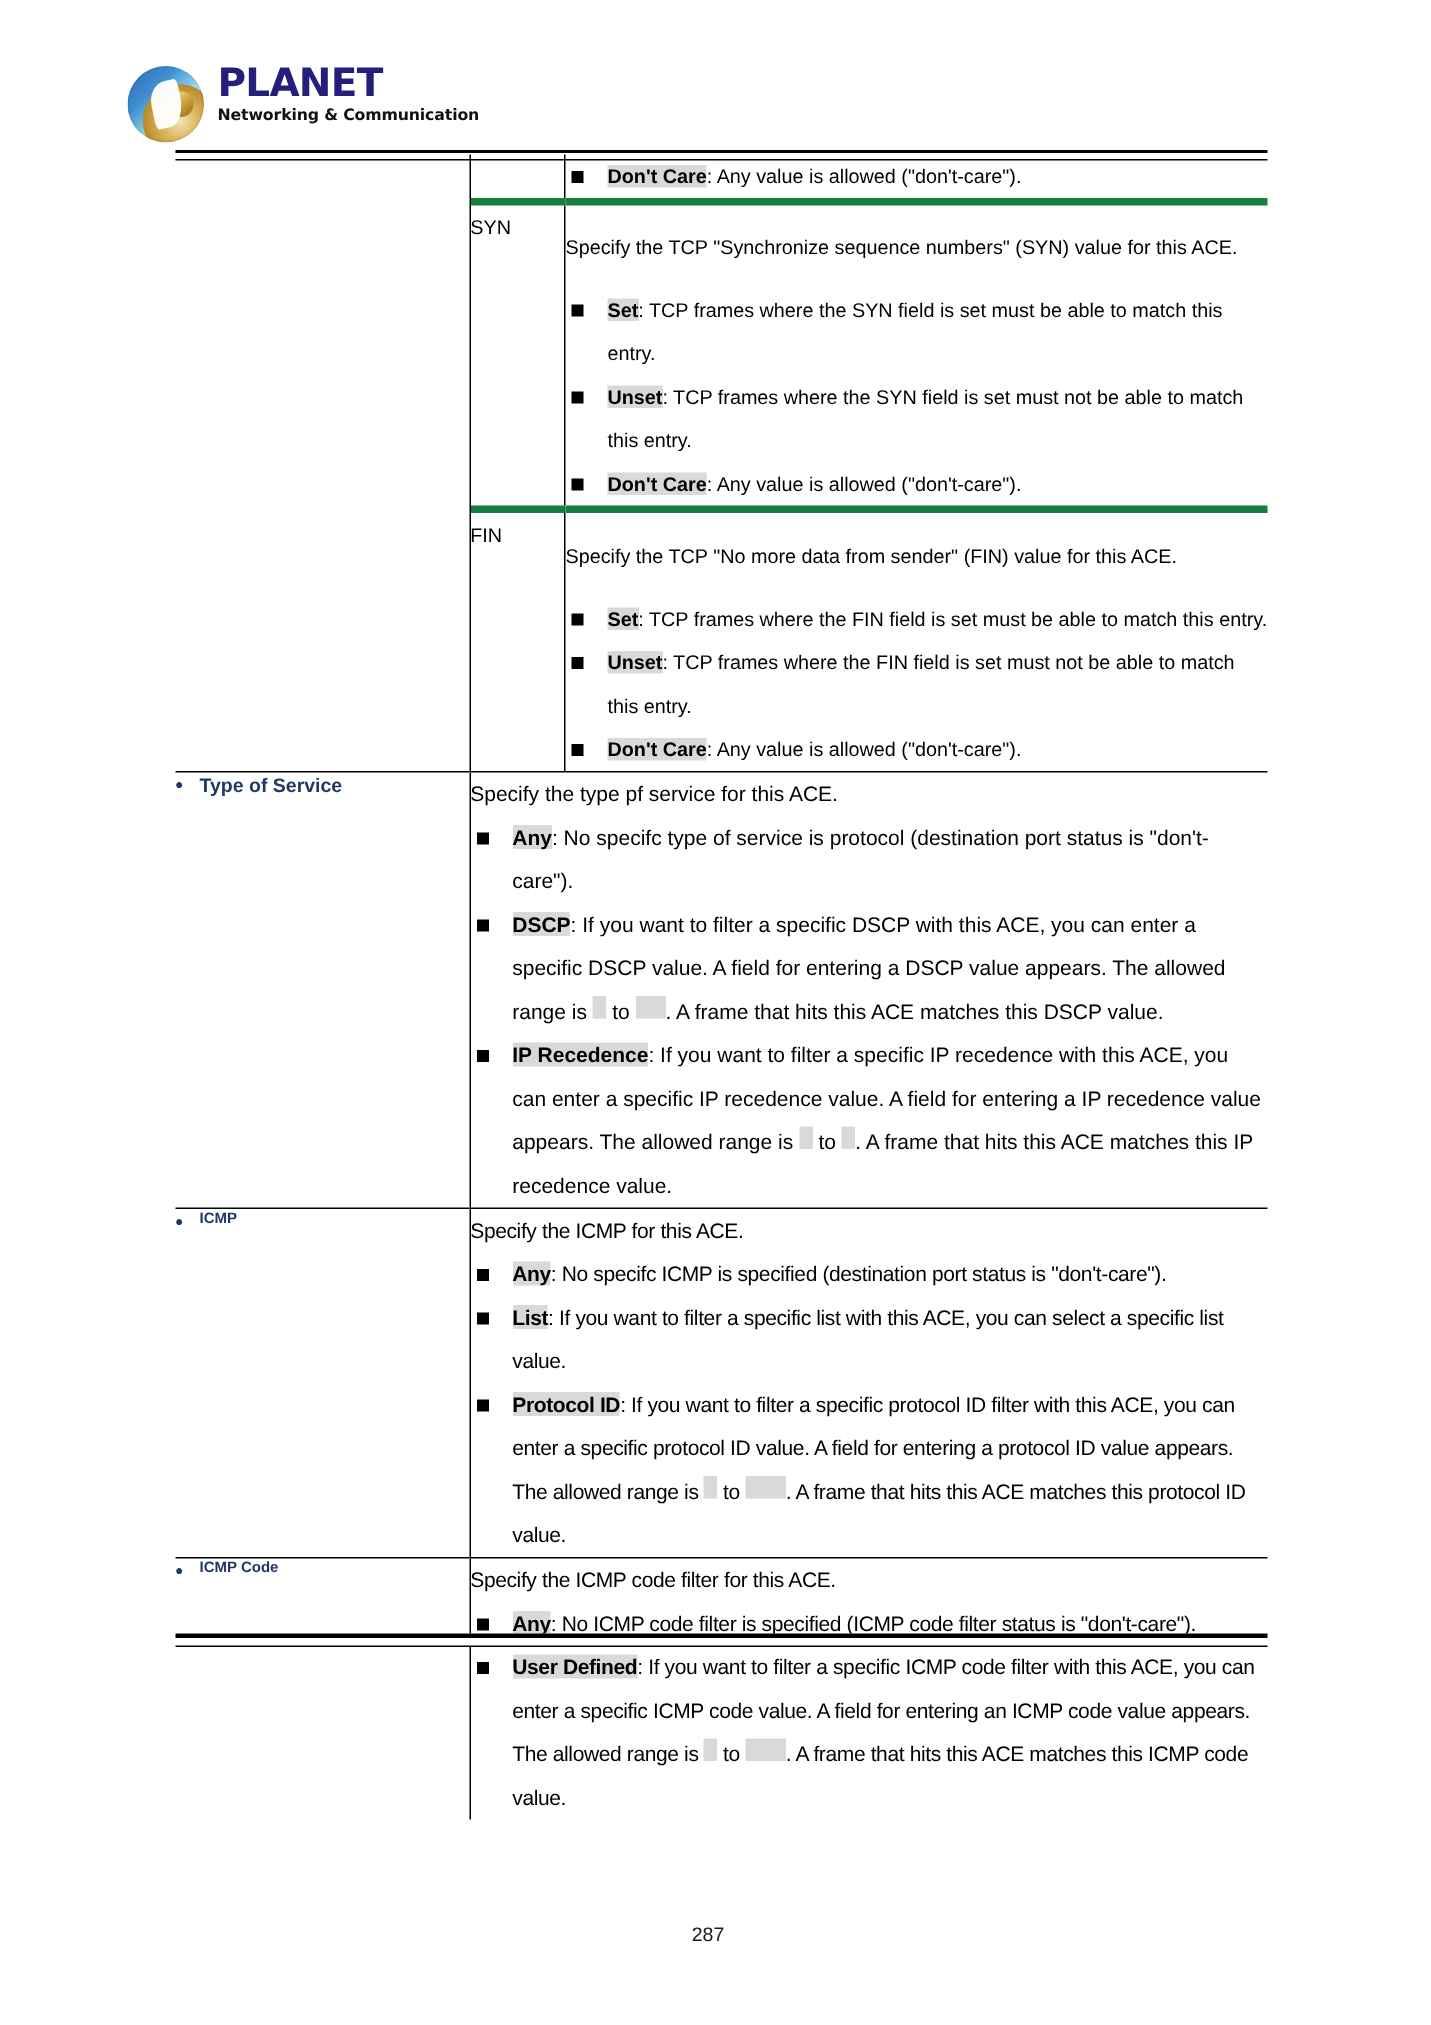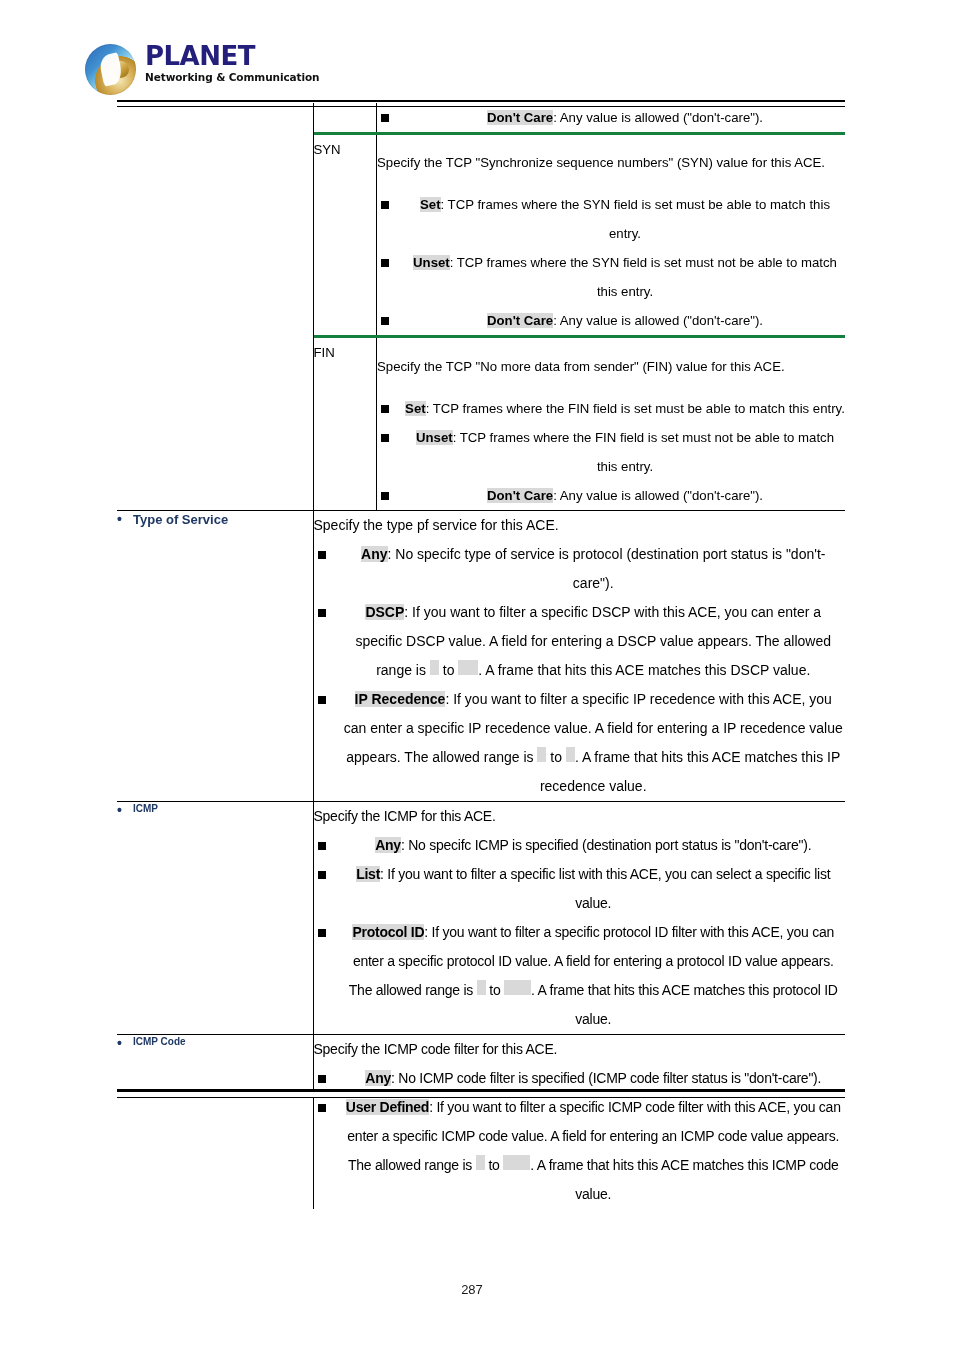--- a/index.html
+++ b/index.html
@@ -163,21 +163,20 @@
   }
   ul.blist {
     list-style: none;
     margin: 0;
     padding: 0;
   }
   ul.blist > li {
     position: relative;
     padding-left: 28px;
     margin: 0;
-    text-align: center;
   }
   ul.blist > li::before {
     content: "";
     position: absolute;
     left: 4px;
     top: 11px;
     width: 8px;
     height: 8px;
     background: #000000;
   }
@@ -212,21 +211,21 @@
     padding: 7px 4px 7px 8px;
     font-size: 13.2px;
     line-height: 29px;
     border-right: 1px solid #000;
   }
   .inner-val {
     padding: 7px 8px 7px 9px;
     font-size: 13.2px;
     line-height: 29px;
   }
-  table.inner tr.sep-inner > td { border-top: 3px solid #15803d; margin-top: 46px; }
+  table.inner tr.sep-inner > td { border-top: 5px solid #15803d; margin-top: 46px; }
   .inner-cellpad { padding-left: 0; padding-right: 0; padding-top: 0; padding-bottom: 0; }
 
   
   .page-number {
     position: absolute;
     left: 0;
     top: 1282px;
     width: 944px;
     text-align: center;
     font-size: 13px;

